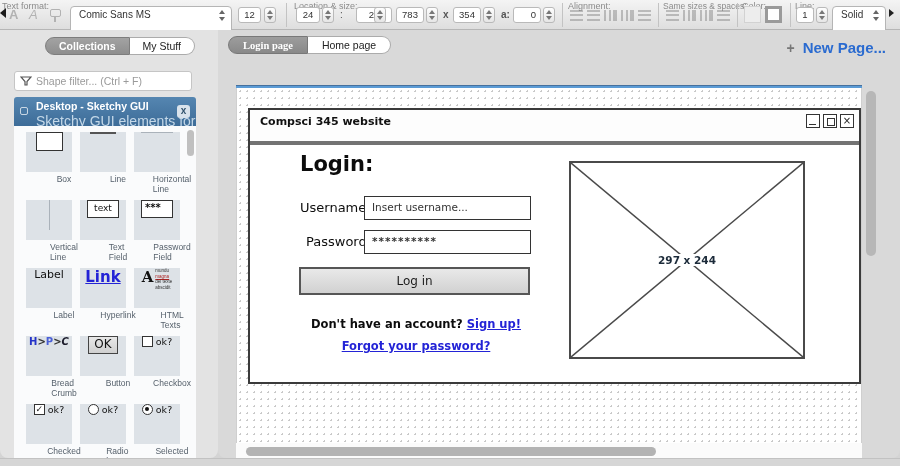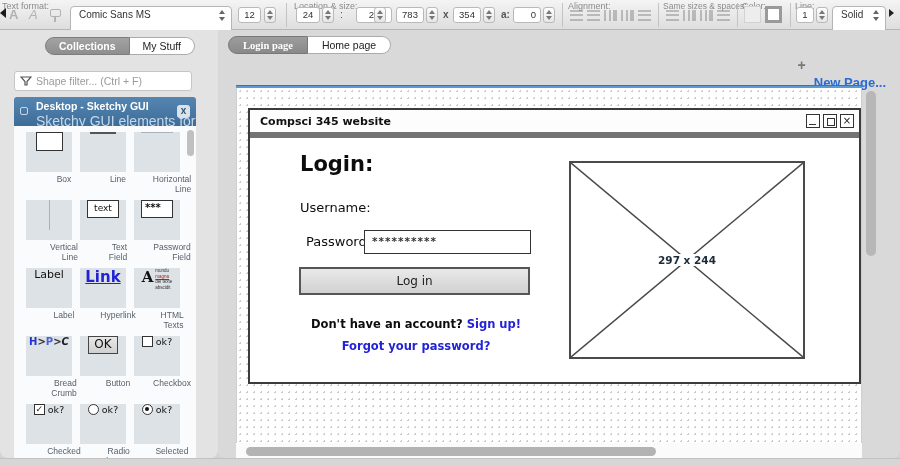--- a/index.html
+++ b/index.html
@@ -62,21 +62,21 @@
   .coll-grip { position:absolute; left:6px; top:10px; width:8px; height:8px;
     border:1px solid rgba(255,255,255,.7); border-radius:2px; }
   .coll-close { position:absolute; right:6px; top:8px; width:13px; height:13px; background:#d9e3ec;
     border-radius:3px; color:#33546e; font-size:10px; line-height:12px; text-align:center; font-weight:bold; }
   .coll-body { position:absolute; left:14px; top:96px; width:182px; height:332px; background:#fafbfc; }
   #shape-grid { display:grid; grid-template-columns:repeat(3,46px); column-gap:8px; row-gap:6px;
     padding:6px 6px 0 12px; }
   .shape-cell { width:46px; display:flex; flex-direction:column; align-items:center; }
   .shape-tile { width:46px; height:40px; background:#dde2e7; display:flex; 
     justify-content:center; }
-  .shape-label { margin-top:3px; font-size:8.5px; line-height:9.5px; color:#56616c; text-align:right;padding-left:30px; }
+  .shape-label { margin-top:3px; font-size:8.5px; line-height:9.5px; color:#56616c; text-align:left;padding-left:30px; }
   .panel-scroll { position:absolute; left:187px; top:100px; width:7px; height:26px;
     background:#c0c0c0; border-radius:4px; }
   .sk { font-family:"DejaVu Sans",sans-serif; }
   .cb { display:inline-block; width:11px; height:11px; border:1.5px solid #333; background:#fff;
     vertical-align:middle; font-size:9px; line-height:9px; text-align:center; color:#222; }
   .rad { border-radius:50%; position:relative; }
   .rad.sel:after { content:""; position:absolute; left:2px; top:2px; width:4px; height:4px;
     border-radius:50%; background:#111; }
   .okq { font-size:9.5px; margin-left:3px; color:#111; }
 
@@ -84,55 +84,55 @@
   .main { position:absolute; left:218px; top:30px; width:682px; height:428px; background:#d9d9d9;
     border-radius:0 0 8px 8px; }
   #page-tabs { position:absolute; left:10px; top:6px; display:flex; }
   .page-tab { height:18px; line-height:17px; font-size:10.5px; padding:0 14px; background:#fff;
     border:1px solid #ababab; color:#222; }
   .page-tab.active { background:linear-gradient(#9d9d9d,#898989); color:#fff; font-weight:bold;
     border-color:#787878; border-radius:9px 0 0 9px;font-family:Liberation Serif, serif; }
   .page-tab.right { border-left:none; border-radius:0 9px 9px 0; }
   .new-page { position:absolute; right:14px; top:9px; display:flex; align-items:center; }
   .plus-ico { color:#777; font-size:14px; font-weight:bold; margin-right:8px; }
-  .new-page-label { color:#2a6bd0; font-size:13px; font-weight:bold;margin-top:36px; }
+  .new-page-label { color:#2a6bd0; font-size:15px; font-weight:bold; }
   .canvas-blue-edge { position:absolute; left:18px; top:55px; width:626px; height:3px;
     background:#5b9bd5; border-top:1px solid #46719e; }
   .artboard { position:absolute; left:18px; top:58px; width:626px; height:355px; background:#fff;
     background-image:radial-gradient(circle,#c9c9c9 1px,rgba(0,0,0,0) 1px); background-size:7px 7px;
     border-left:1px solid #cfcfcf; border-right:1px solid #cfcfcf; }
   .v-scroll { position:absolute; left:648px; top:61px; width:10px; height:165px; background:#b7b7b7;
     border-radius:5px; }
   .h-track { position:absolute; left:18px; top:413px; width:626px; height:16px; background:#fbfbfb; }
   .h-thumb { position:absolute; left:28px; top:417px; width:410px; height:9px; background:#b3b3b3;
     border-radius:5px; }
   .bottom-strip { position:absolute; left:0; top:458px; width:900px; height:8px; background:#d6d6d6;
     border-top:1px solid #c2c2c2; }
 
   
   .wf-window { position:absolute; left:248px; top:108px; width:613px; height:276px; background:#fff;
     border:2px solid #3b3b3b; font-family:"DejaVu Sans",sans-serif; }
-  .wf-titlebar { position:absolute; left:0; top:0; width:100%; height:28px; background:#fdfdfd;
-    border-bottom:6px solid #737373; }
+  .wf-titlebar { position:absolute; left:0; top:0; width:100%; height:35px; background:#fdfdfd;
+    border-bottom:4px solid #737373; }
   .wf-title { position:absolute; left:10px; top:5px; font-size:11px; font-weight:bold; color:#111; }
   .wf-btns { position:absolute; right:5px; top:4px; display:flex; }
   .wf-btn { width:14px; height:14px; border:1.5px solid #333; background:#fff; margin-left:3px;
     position:relative; font-size:10px; line-height:11px; text-align:center; color:#222; }
   .wf-btn.min:after { content:""; position:absolute; left:2px; bottom:2px; width:7px; height:1.5px; background:#333; }
   .wf-btn.max:after { content:""; position:absolute; left:2.5px; top:2.5px; width:6px; height:6px; border:1.2px solid #333; }
   .wf-heading { position:absolute; left:50px; top:42px; font-size:21px; font-weight:bold; color:#0d0d0d; }
   .wf-label { position:absolute; font-size:13px; color:#0d0d0d; }
   .wf-input { position:absolute; left:114px; width:167px; height:24px; border:1.5px solid #333;
     background:#fff; font-size:10.5px; line-height:21px; padding-left:7px; color:#333; }
   .wf-login-btn { position:absolute; left:49px; top:157px; width:231px; height:28px;
     background:linear-gradient(#e9e9e9,#d1d1d1); border:2px solid #565656; font-size:12px;
     color:#1c1c1c; text-align:center; line-height:24px; }
   .wf-signup-row { position:absolute; left:0; top:207px; width:332px; text-align:center;
     font-size:11.5px; font-weight:600; color:#0d0d0d; }
-  .wf-link { color:#2323d6; font-weight:600; }
+  .wf-link { color:#2323d6; text-decoration:underline; font-weight:600; }
   .wf-forgot { position:absolute; left:0; top:229px; width:332px; text-align:center; font-size:11.5px; }
   .wf-image { position:absolute; left:319px; top:51px; width:236px; height:198px;
     border:2px solid #4a4a4a; background:#fff; }
   .wf-image svg { position:absolute; left:0; top:0; }
   .wf-image-label { position:absolute; left:50%; top:50%; transform:translate(-50%,-50%);
     background:#fff; padding:0 3px; font-size:10.5px; font-weight:bold; color:#1c2b3a; }
 </style>
 </head>
 <body>
 
@@ -350,20 +350,21 @@
       <span class="wf-btns">
         <span class="wf-btn min"></span>
         <span class="wf-btn max"></span>
         <span class="wf-btn">×</span>
       </span>
     </div>
 
     <div class="wf-heading">Login:</div>
 
     <div class="wf-label" style="left:50px;top:90px">Username:</div>
+    <div class="wf-input" style="top:86px">Insert username...</div>
 
     <div class="wf-label" style="left:56px;top:124px">Password:</div>
     <div class="wf-input" style="top:120px;font-weight:bold;letter-spacing:1px">**********</div>
 
     <div class="wf-login-btn">Log in</div>
 
     <div class="wf-signup-row">
       <span>Don't have an account?</span>
       <span> </span>
       <span class="wf-link">Sign up!</span>

